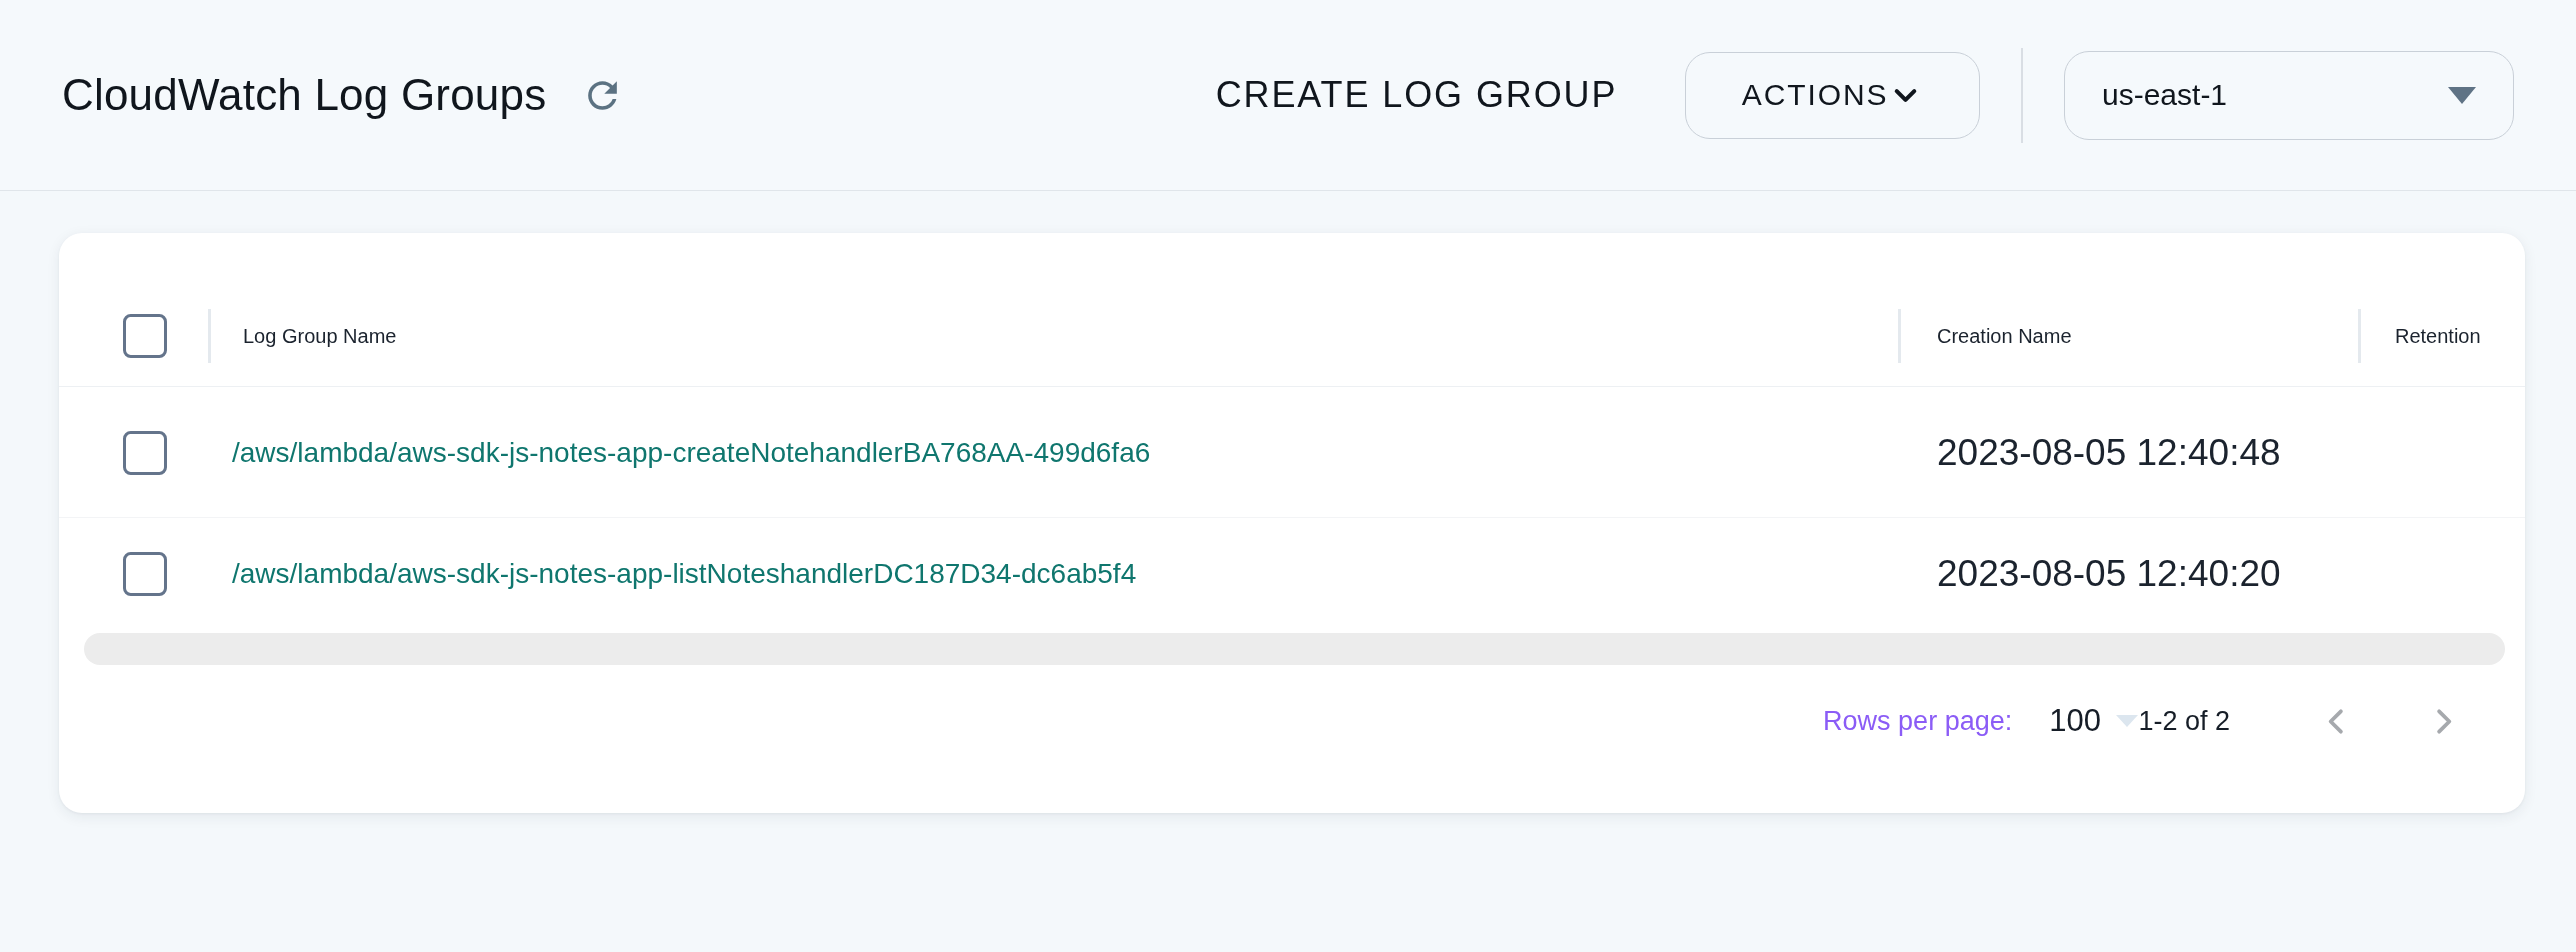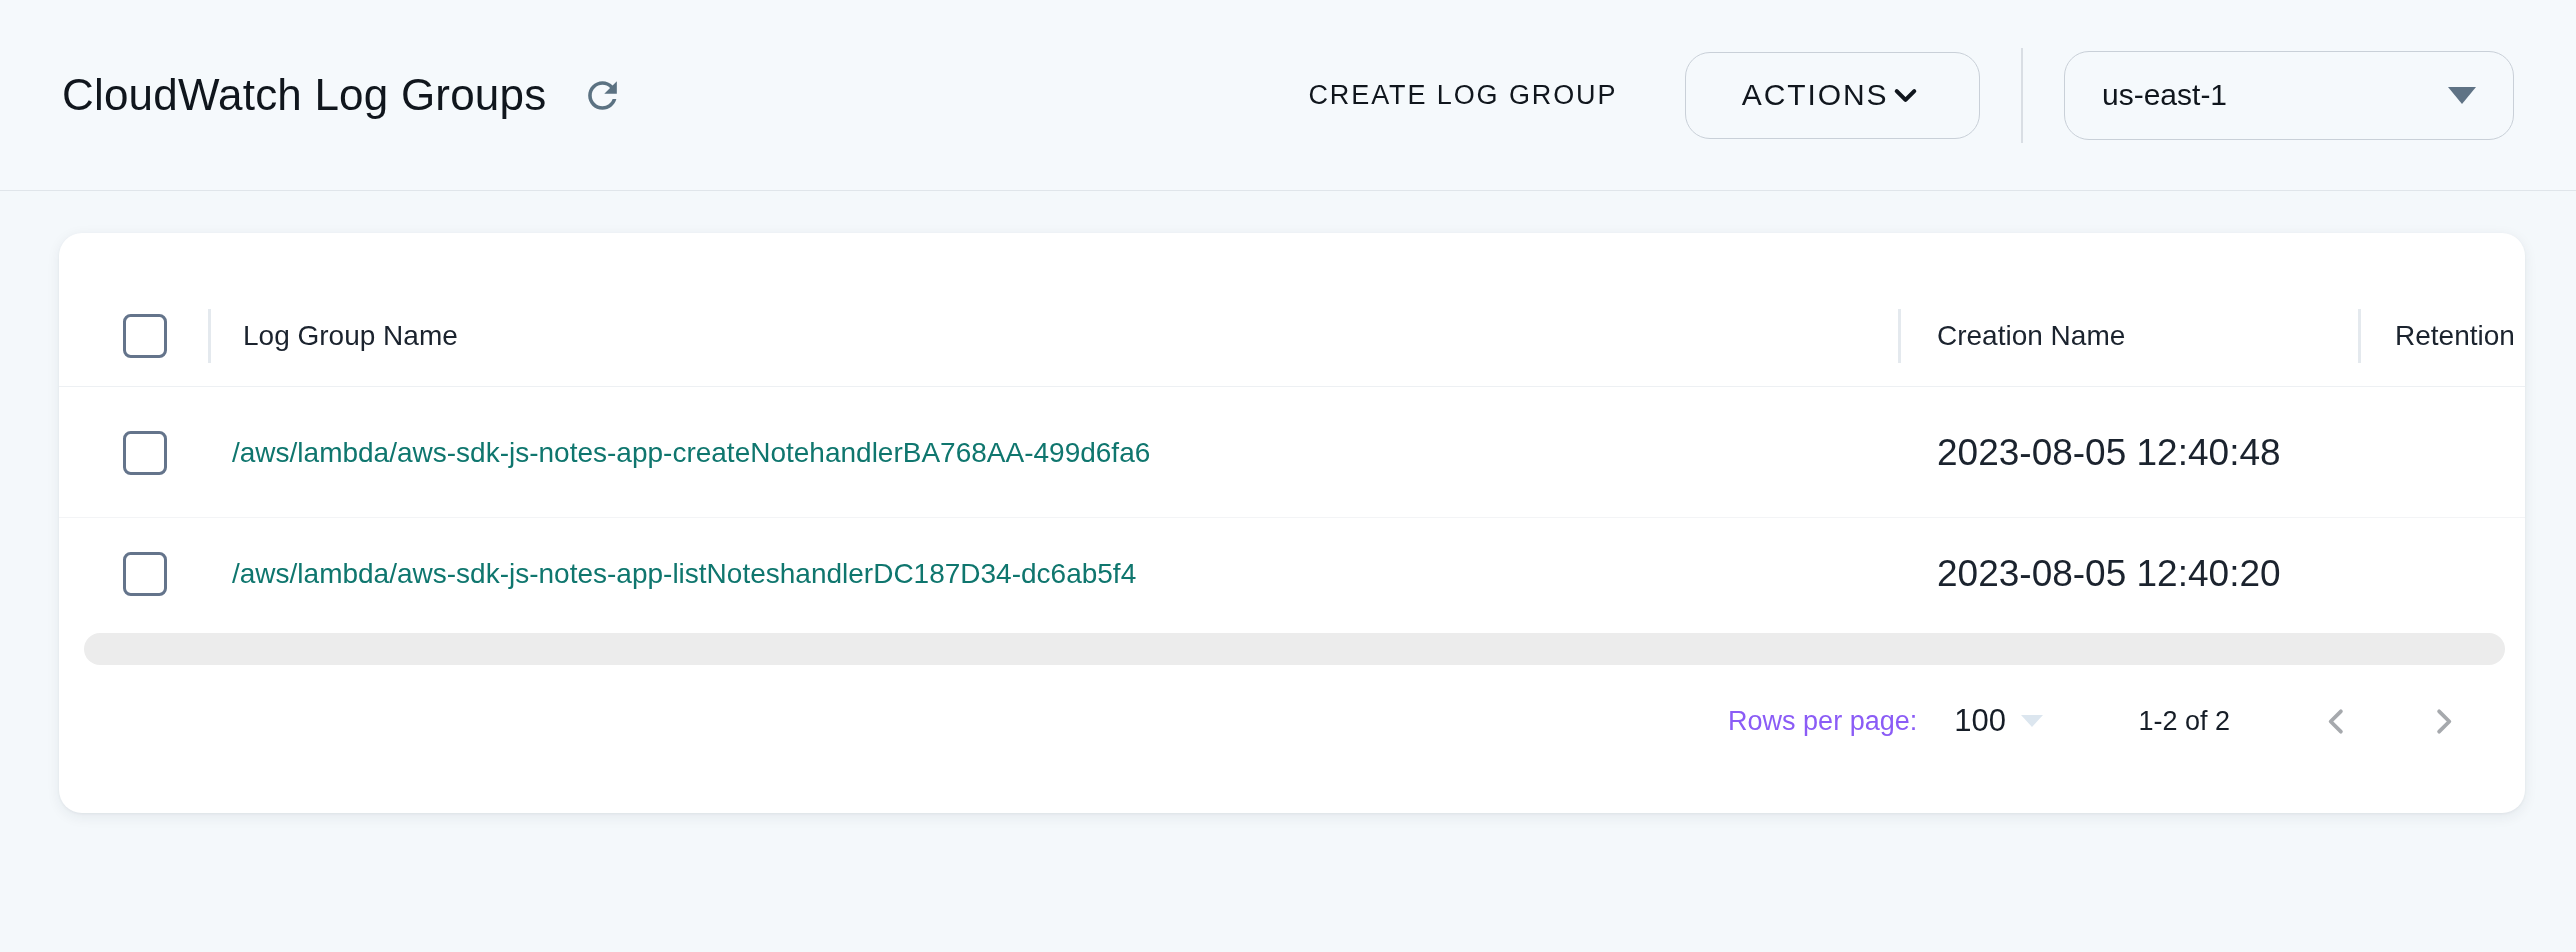--- a/index.html
+++ b/index.html
@@ -27,21 +27,21 @@
   }
   .icon-btn {
     background:none; border:none; cursor:pointer;
     display:flex; align-items:center; justify-content:center;
     width:50px; height:50px;
   }
   .header-right { margin-left:auto; display:flex; align-items:center; }
   .text-btn {
     background:none; border:none; cursor:pointer;
     font-family:"Liberation Sans", sans-serif;
-    font-size:27px; font-weight:500; letter-spacing:1.9px; color:#10161d;
+    font-size:36px; font-weight:500; letter-spacing:1.9px; color:#10161d;
     margin-right:58px; padding:17.4px 9.7px;text-align:center;
   }
   .outlined-btn {
     background:transparent; cursor:pointer;
     border:1.9px solid #c9d0d8; border-radius:25px;
     height:87px; min-width:295px;
     display:flex; align-items:center; justify-content:center; 
     font-family:"Liberation Sans", sans-serif;
     font-size:30px; font-weight:500; letter-spacing:1.9px; color:#10161d;
     padding:0 39px;
@@ -90,21 +90,21 @@
     background:#fff; cursor:pointer;
   }
   .col-sep {
     position:absolute; top:50%; transform:translateY(-50%);
     width:2.9px; height:54px; background:#e4e9ee;
   }
   .sep-name { left:149px; }
   .sep-created { left:1839px; }
   .sep-retention { left:2299px; }
 
-  .th { font-size:28px; color:#1b232e; cursor:pointer; }
+  .th { font-size:20px; color:#1b232e; cursor:pointer; }
   .th-name { left:184px; }
   .th-created { left:1878px; }
   .th-retention { left:2336px; width:118px; overflow:hidden; }
 
   .cell-name { left:173px; }
   .cell-created { left:1878px; font-size:37px; color:#1b232e; }
   .link {
     font-size:28px; color:#0f766e; text-decoration:none; cursor:pointer;
   }
 
@@ -120,21 +120,21 @@
     display:flex; align-items:center; justify-content:flex-end;
     padding-right:60px;
   }
   .rpp-label { font-size:27px; color:#8b5cf6; }
   .rpp-value { font-size:31px; color:#161d27; margin-left:37px; cursor:pointer; }
   .rpp-caret {
     margin-left:15.5px; width:0; height:0; cursor:pointer;
     border-left:11.6px solid transparent; border-right:11.6px solid transparent;
     border-top:12.6px solid #dce6ef;
   }
-  .range-label { font-size:27px; color:#161d27; margin-left:95px; }
+  .range-label { font-size:27px; color:#161d27; }
   .pg-btn {
     background:none; border:none; cursor:pointer;
     display:flex; align-items:center; justify-content:center;
     width:43px; height:43px;
   }
   .pg-prev { margin-left:85px; }
   .pg-next { margin-left:64px; }
 </style>
 </head>
 <body>

